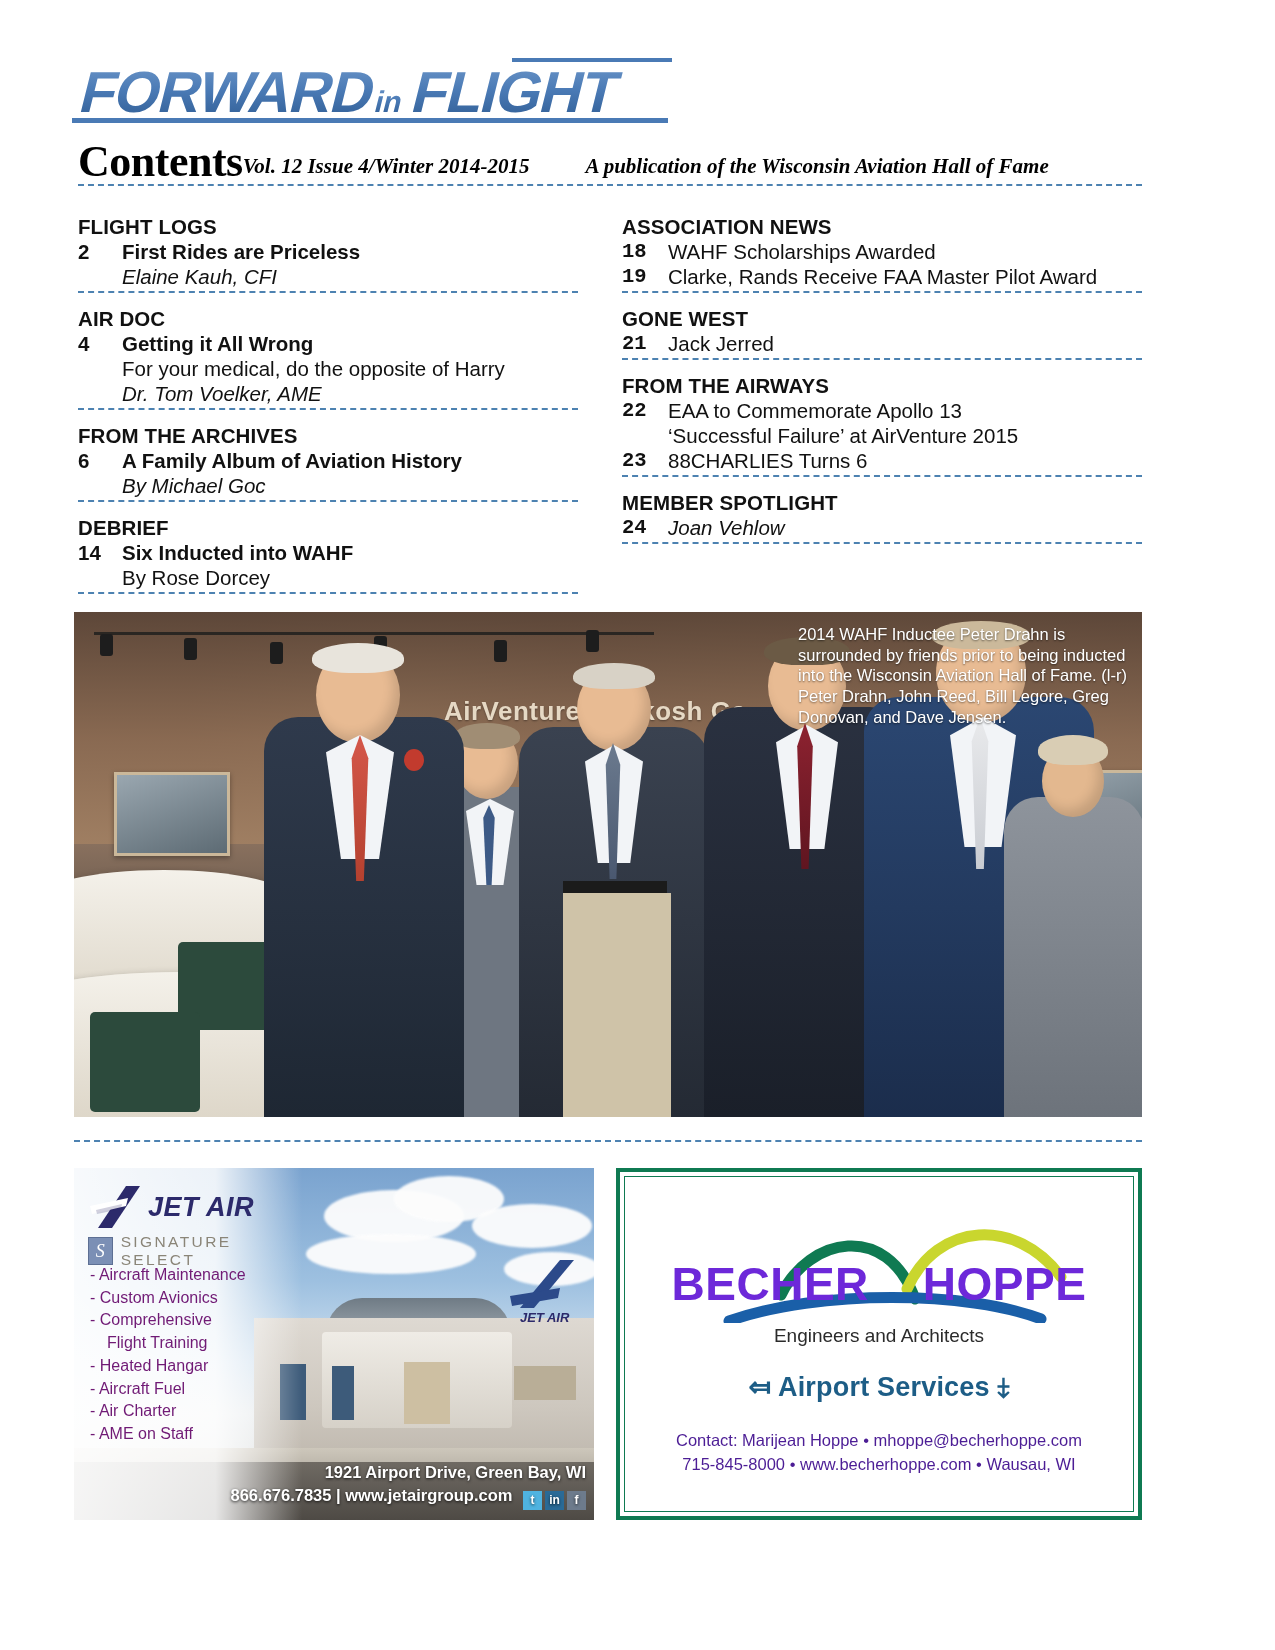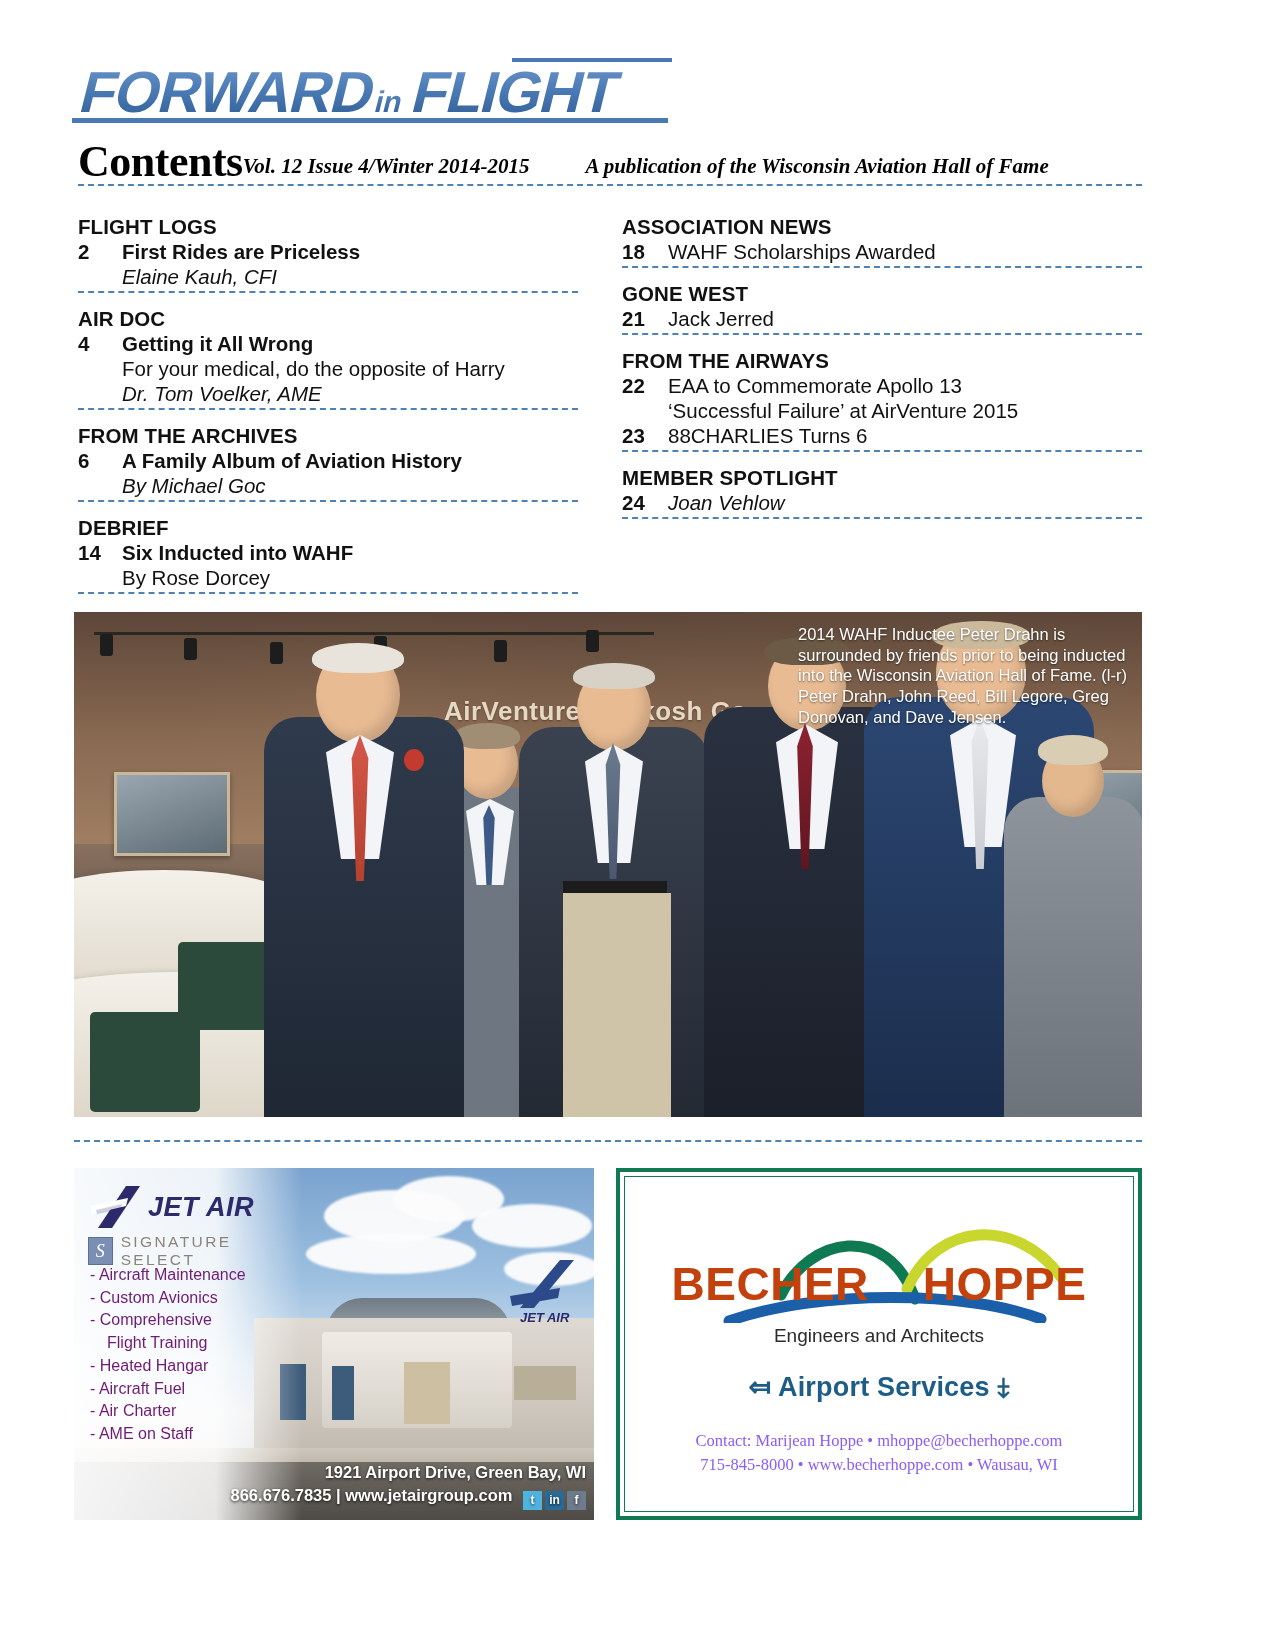--- a/index.html
+++ b/index.html
@@ -92,21 +92,21 @@
     color: #111;
   }
   .entry { display: flex; line-height: 1.22; }
   .entry .pg {
     font-size: 20.5px;
     font-weight: bold;
     min-width: 44px;
     flex: 0 0 44px;
     color: #111;
   }
-  .right .entry .pg { min-width: 46px; flex: 0 0 46px; }
+  .right .entry .pg { min-width: 46px; flex: 0 0 46px; font-family: Liberation Mono, monospace; }
   .entry .ttl {
     font-size: 20.5px;
     font-weight: bold;
     color: #111;
   }
   .entry .ttl.reg { font-weight: normal; }
   .entry .ttl.ital { font-style: italic; font-weight: normal; }
   .sub {
     font-size: 20.5px;
     margin-left: 44px;
@@ -371,21 +371,21 @@
     width: 420px; height: 120px;
   }
   .bh-name {
     position: absolute;
     left: 0; top: 54px;
     width: 420px;
     text-align: center;
     font-size: 46px;
     font-weight: bold;
     letter-spacing: 0.5px;
-    color: #c2410c;
+    color: #6d28d9;
   }
   .bh-gap { display: inline-block; width: 54px; }
   .bh-tag {
     font-size: 19px;
     color: #2b2b2b;
     margin-top: 2px;
   }
   .bh-airport {
     font-size: 27px;
     font-weight: bold;
@@ -394,25 +394,24 @@
     letter-spacing: 0.2px;
   }
   .bh-disc {
     font-size: 22px;
     font-style: italic;
     color: #1d5d86;
     margin-top: 4px;
   }
   .bh-contact {
     font-size: 16.5px;
-    color: #8b5cf6;
+    color: #4c1d95;
     text-align: center;
     line-height: 1.45;
     margin-top: 26px;
-    font-family: Liberation Serif, serif;
   }
 </style>
 </head>
 <body>
 
 <div class="page">
 
   <div class="masthead">
     <svg width="600" height="78" viewBox="0 0 600 78">
       <defs>
@@ -479,20 +478,24 @@
           <div class="sec-divider"></div>
         </div>
       </div>
     <div class="toc-col right" id="toc-right">
         <div class="toc-section">
           <div class="sec-head">ASSOCIATION NEWS</div>
           <div class="entry">
             <span class="pg">18</span>
             <span class="ttl reg">WAHF Scholarships Awarded</span>
           </div>
+          <div class="entry">
+            <span class="pg">19</span>
+            <span class="ttl reg">Clarke, Rands Receive FAA Master Pilot Award</span>
+          </div>
           <div class="sec-divider"></div>
         </div>
         <div class="toc-section">
           <div class="sec-head">GONE WEST</div>
           <div class="entry">
             <span class="pg">21</span>
             <span class="ttl reg">Jack Jerred</span>
           </div>
           <div class="sec-divider"></div>
         </div>

